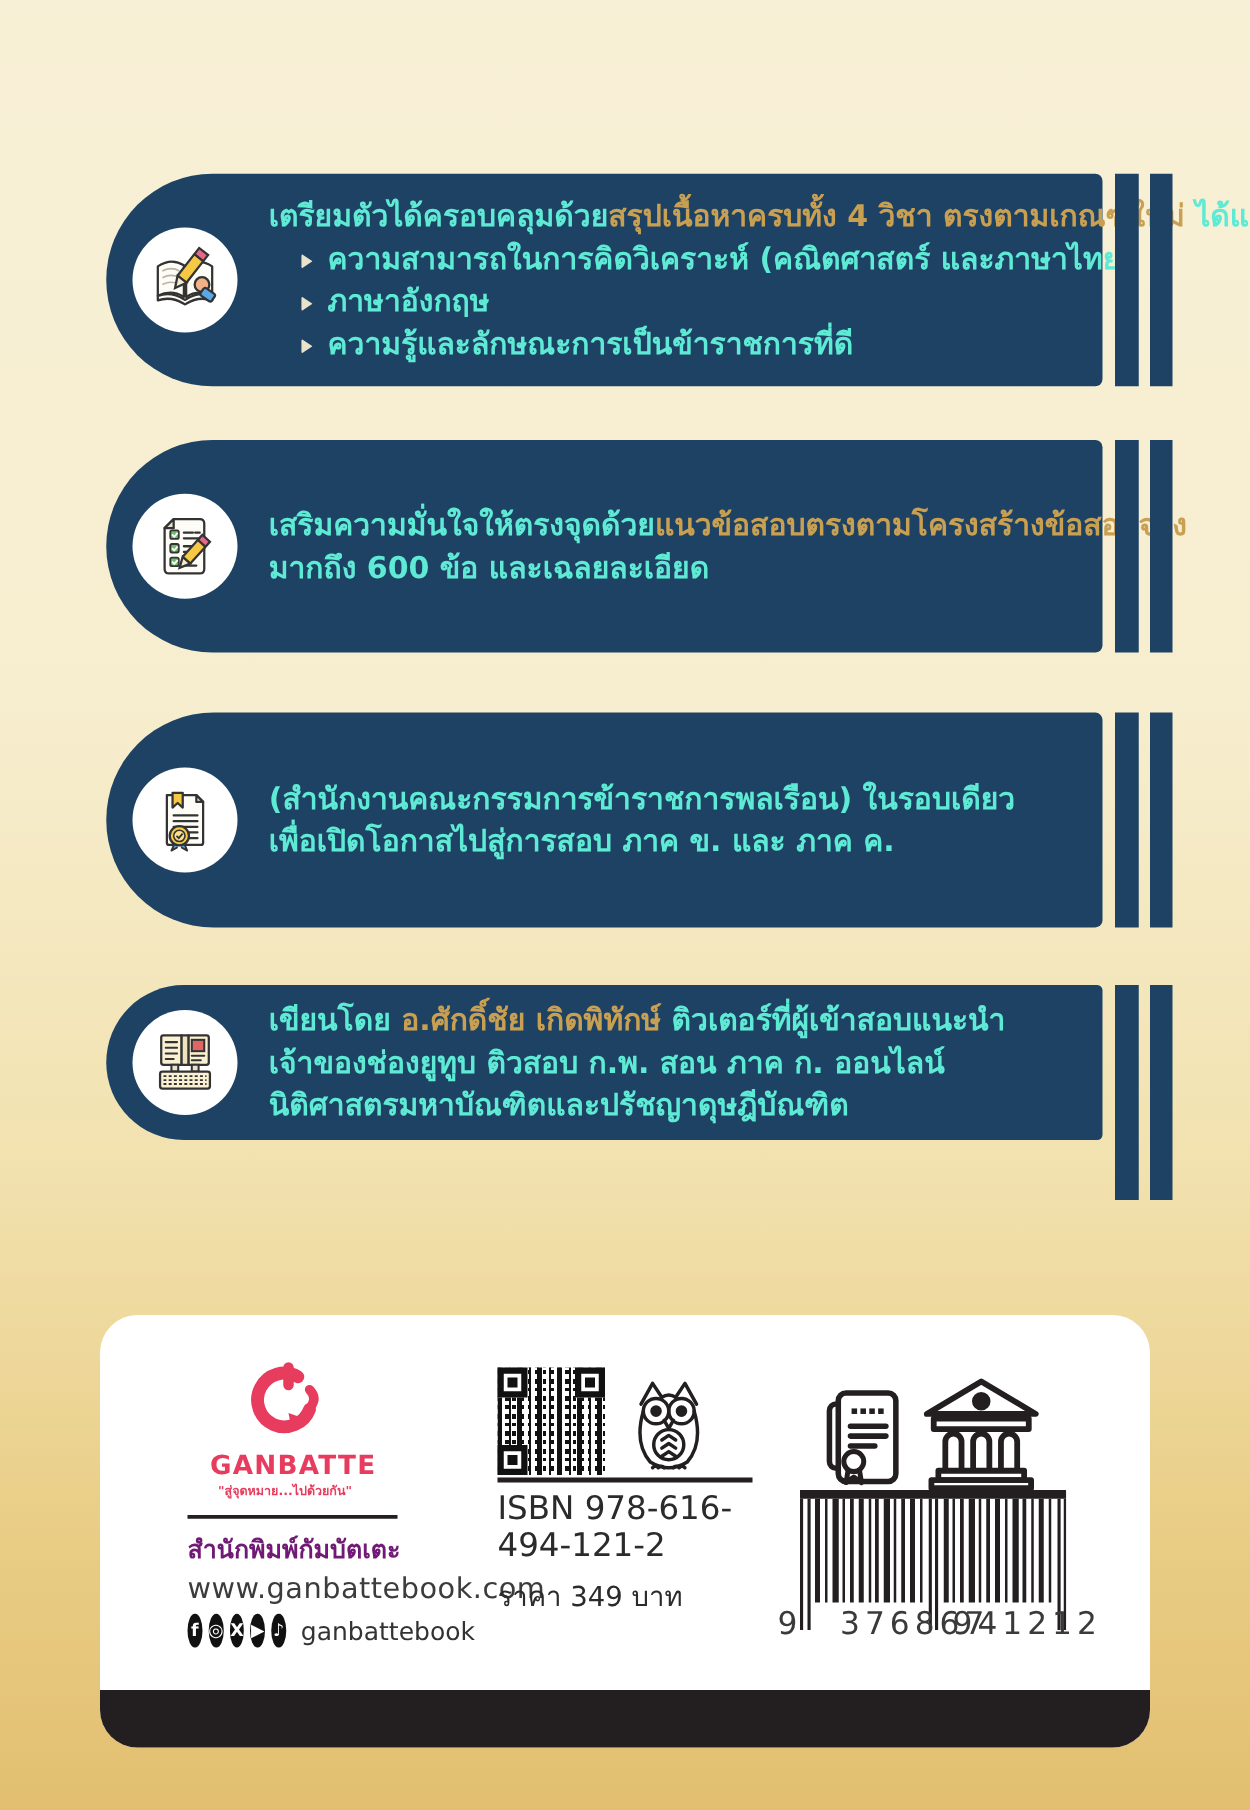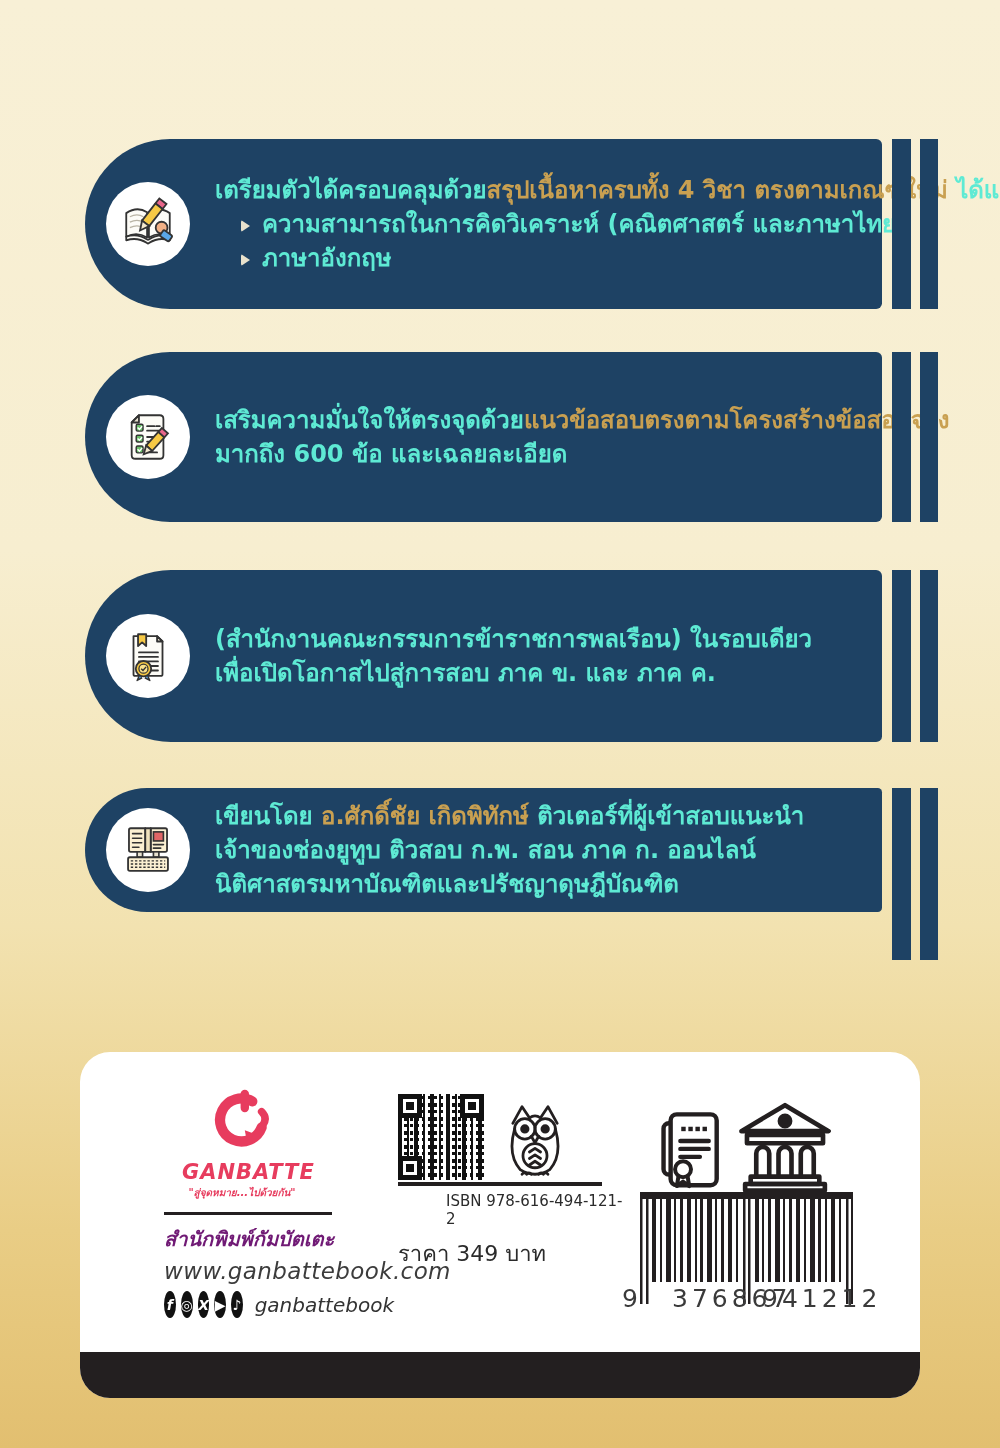--- a/index.html
+++ b/index.html
@@ -19,21 +19,21 @@
   .cream{color:#5eead4;}
   .bullet{padding-left:26px;position:relative;}
   .tri{display:inline-block;width:0;height:0;border-left:9px solid #e9e2cd;border-top:6px solid transparent;
     border-bottom:6px solid transparent;border-radius:2px;margin-right:12px;}
   .stripe{position:absolute;background:#1e4264;}
   .sA{left:892px;width:19px}.sB{left:920px;width:18px}
   .st1{top:139px;height:170px}.st2{top:352px;height:170px}.st3{top:570px;height:172px}.st4{top:788px;height:172px}
   
   .card{position:absolute;left:80px;top:1052px;width:840px;height:346px;background:#ffffff;border-radius:30px;}
   .card-strip{position:absolute;left:0;right:0;bottom:0;height:46px;background:#231f20;border-radius:0 0 30px 30px;}
-  .col-left{position:absolute;left:84px;top:36px;width:230px;color:#1d1d1b;font-style:italic;}
+  .col-left{position:absolute;left:70px;top:36px;width:230px;color:#1d1d1b;}
   .logo-wrap{width:120px;margin-left:18px;text-align:center;}
   .brand-name{font-size:21px;font-weight:800;letter-spacing:1px;color:#e73c5e;margin-top:2px;}
   .tagline{font-size:10px;font-weight:600;color:#e73c5e;margin-top:1px;}
   .divider{width:168px;height:3px;background:#231f20;margin:12px 0 8px 0;}
   .publisher{font-size:20px;font-weight:700;color:#701a75;}
   .website{font-size:23px;color:#3c3c3c;letter-spacing:0.4px;margin-top:3px;}
   .social-row{display:flex;align-items:center;gap:5px;margin-top:7px;}
   .sic{width:27px;height:27px;border-radius:50%;background:#111;color:#fff;display:flex;align-items:center;
     justify-content:center;font-size:14px;font-weight:700;}
   .handle{font-size:20px;color:#333;margin-left:7px;}
@@ -42,21 +42,21 @@
   .qr{position:relative;width:86px;height:86px;background:
       repeating-linear-gradient(90deg,#111 0 4px,transparent 4px 9px,#111 9px 11px,transparent 11px 16px),
       repeating-linear-gradient(0deg,#fff 0 3px,transparent 3px 7px,#fff 7px 11px,transparent 11px 14px),
       repeating-linear-gradient(90deg,#111 0 3px,#fff 3px 6px);}
   .fp{position:absolute;width:24px;height:24px;background:#fff;border:5px solid #111;box-sizing:border-box;}
   .fp::after{content:"";position:absolute;left:3px;top:3px;width:8px;height:8px;background:#111;}
   .fp.tl{left:0;top:0}.fp.tr{right:0;top:0}.fp.bl{left:0;bottom:0}
   .owl{margin-left:14px;}
   .mid-divider{width:204px;height:4px;background:#231f20;margin-top:2px;}
   .category{font-size:28px;font-weight:700;margin-top:8px;}
-  .isbn{font-size:15px;color:#2b2b2b;margin-top:6px;margin-left:48px;}
+  .isbn{font-size:26px;color:#2b2b2b;margin-top:6px;}
   .price{font-size:22px;color:#2b2b2b;margin-top:8px;}
   .col-right{position:absolute;left:560px;top:36px;width:240px;height:280px;}
   .bc-icons{position:absolute;left:20px;top:0;height:106px;display:flex;align-items:flex-end;gap:12px;}
   .bc{position:absolute;left:0;top:104px;}
   .bc-digits{position:absolute;left:0;top:196px;width:213px;font-size:25px;color:#3a3a3a;letter-spacing:4px;}
   .bc-digits span{position:absolute;white-space:nowrap;}
   .d1{left:-18px}.d2{left:32px}.d3{left:122px}
 </style>
 </head>
 <body>
@@ -80,20 +80,21 @@
           <path d="M-5 27 L0 37 L5 27 Z" fill="#f4ead0" stroke="#333" stroke-width="2"></path>
         </g>
         <circle cx="47" cy="36" r="6.5" fill="#f2b186" stroke="#333" stroke-width="2"></circle>
         <rect x="46" y="41" width="12" height="8" rx="2" transform="rotate(35 52 45)" fill="#5aa7e8" stroke="#333" stroke-width="2"></rect>
       </svg>
     </div>
     <div class="content">
       <div class="row"><span class="cream">เตรียมตัวได้ครอบคลุมด้วย</span><span class="gold">สรุปเนื้อหาครบทั้ง 4 วิชา ตรงตามเกณฑ์ใหม่</span><span class="cream"> ได้แก่</span></div>
       <div class="row bullet"><span class="tri"></span><span class="cream">ความสามารถในการคิดวิเคราะห์ (คณิตศาสตร์ และภาษาไทย)</span></div>
       <div class="row bullet"><span class="tri"></span><span class="cream">ภาษาอังกฤษ</span></div>
+      <div class="row bullet"><span class="tri"></span><span class="cream">ความรู้และลักษณะการเป็นข้าราชการที่ดี</span></div>
     </div>
   </section>
 
   <section class="banner b2">
     <div class="icon-circle">
       <svg width="58" height="58" viewBox="0 0 64 64">
         <path d="M22 8 H45 Q49 8 49 12 V52 Q49 56 45 56 H18 Q14 56 14 52 V16 Z" fill="#fdfcf7" stroke="#333" stroke-width="2" stroke-linejoin="round"></path>
         <path d="M22 8 L14 16 H22 Z" fill="#e8e2cf" stroke="#333" stroke-width="2" stroke-linejoin="round"></path>
         <g fill="#6abf69" stroke="#333" stroke-width="1.6">
           <rect x="19" y="18" width="7.5" height="7.5" rx="1.5"></rect>

